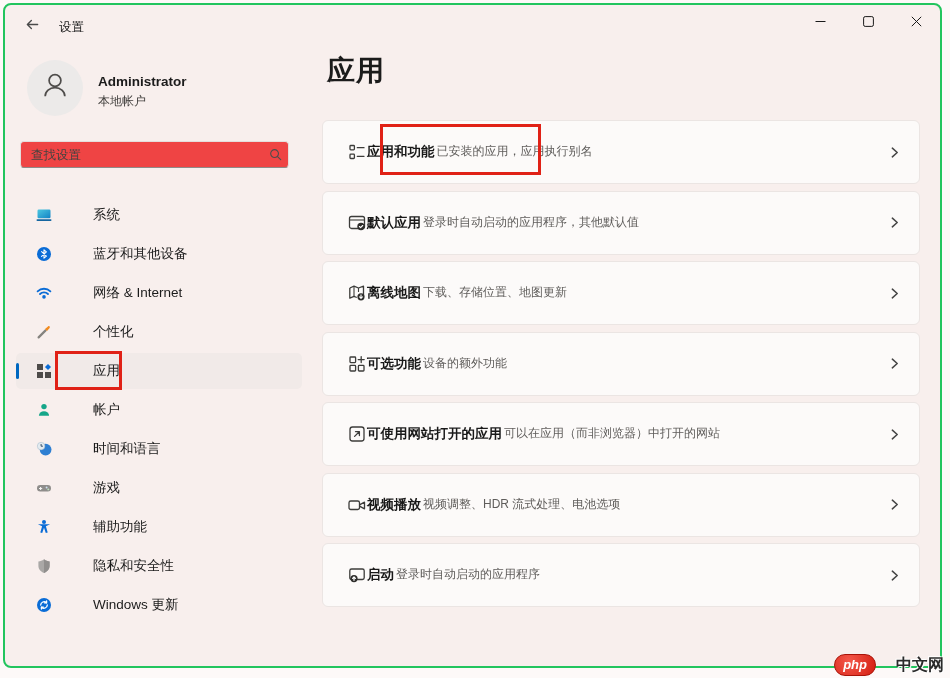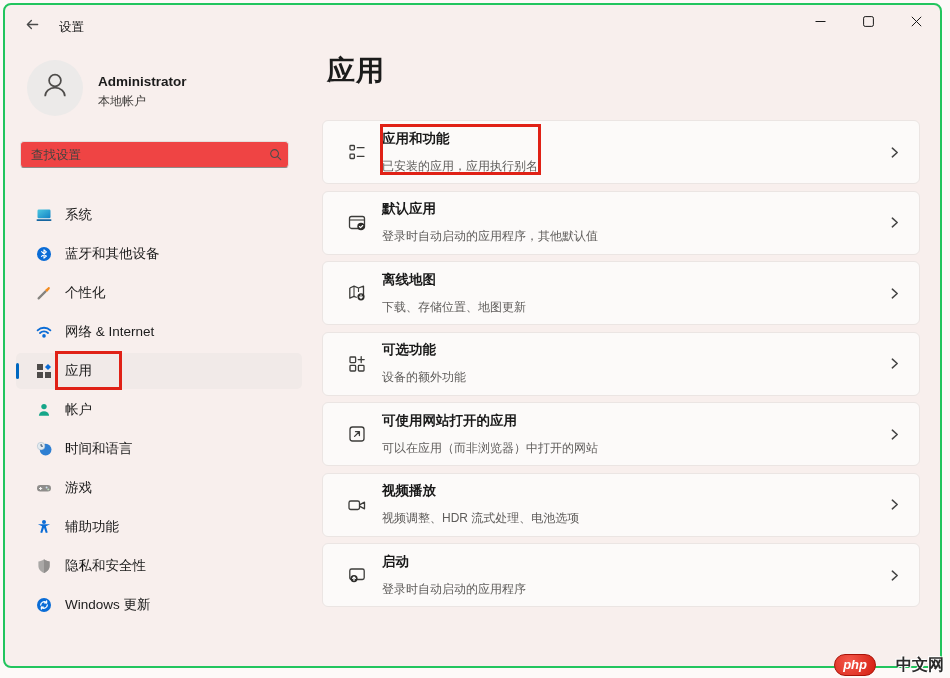--- a/index.html
+++ b/index.html
@@ -40,38 +40,38 @@
     flex:1; border:none; outline:none; background:transparent;
     font-family:inherit; font-size:12.5px; padding:0 6px 0 10px; color:#1b1b1b;
   }
   .search-box input::placeholder { color:#454340; opacity:1; }
   .search-glyph { width:26px; display:flex; justify-content:center; }
   .search-glyph svg { width:13px; height:13px; }
   
   .nav { position:absolute; left:0; top:192px; width:306px; }
   .nav-item {
     position:relative; margin:0 0 3px 11px; width:286px; height:36px;
-    border-radius:5px; display:flex; align-items:center; cursor:pointer;
+    border-radius:5px; display:flex; align-items:center; cursor:pointer;gap:28px;
   }
   .nav-item.selected { background:#f1eae8; }
   .accent-bar { position:absolute; left:0; top:10px; width:3px; height:16px; border-radius:2px; }
   .nav-ico { width:16px; height:16px; margin-left:20px; display:flex; }
   .nav-ico svg { width:16px; height:16px; }
   .nav-label { margin-left:13px; font-size:13.5px; }
   
   .page-title { position:absolute; left:322px; top:47px; font-size:28px; font-weight:600; letter-spacing:1px; }
   .cards { position:absolute; left:317px; top:115px; width:598px; display:flex; flex-direction:column; gap:6.5px; }
   .card {
     position:relative; height:64px; background:#fcfaf9;
     border:1px solid #ebe5e3; border-radius:6px;
     display:flex; align-items:center; cursor:pointer;
   }
   .card-ico { width:20px; height:20px; margin-left:24px; flex:0 0 auto; display:flex; }
   .card-ico svg { width:20px; height:20px; }
-  .card-text { margin-left:15px; display:flex; flex-direction:column; gap:10px; }
+  .card-text { display:flex; flex-direction:row; gap:2px; }
   .card-title { font-size:13.5px; font-weight:600; color:#191919; }
   .card-sub { font-size:12px; color:#5f5d5b; }
   .card-chevron { margin-left:auto; margin-right:18px; display:flex; }
   .card-chevron svg { width:13px; height:13px; }
   
   .annotation { position:absolute; border:3px solid #e02116; pointer-events:none; z-index:6; }
   .nav-annotation { left:39px; top:-2px; width:67px; height:39px; }
   .card-annotation { left:57px; top:3px; width:161px; height:51px; }
   
   .watermark { position:absolute; right:6px; bottom:2px; display:flex; align-items:center; z-index:9;gap:16px; }
@@ -157,35 +157,35 @@
           <svg viewBox="0 0 16 16">
             <circle cx="8" cy="8" r="7" fill="#0a6cd6"></circle>
             <path d="M5.6 5.6 L10.4 10.2 L8 12.2 V3.8 L10.4 5.8 L5.6 10.4" fill="none" stroke="#fff" stroke-width="1.1" stroke-linejoin="round" stroke-linecap="round"></path>
           </svg>
         </span>
         <span class="nav-label">蓝牙和其他设备</span>
       </div>
       <div class="nav-item">
         <span class="nav-ico">
           <svg viewBox="0 0 16 16">
-            <path d="M2.6 13.4 L9.6 6.4" stroke="#85837f" stroke-width="2.2" stroke-linecap="round"></path>
-            <path d="M9 5 L11 7 L13.6 4 C14.5 2.9 13.1 1.5 12 2.4 Z" fill="#f28a1e"></path>
-          </svg>
-        </span>
-        <span class="nav-label">个性化</span>
-      </div>
-      <div class="nav-item">
-        <span class="nav-ico">
-          <svg viewBox="0 0 16 16">
             <path d="M1.6 6.4 A9 9 0 0 1 14.4 6.4" fill="none" stroke="#0a6cd6" stroke-width="1.8" stroke-linecap="round"></path>
             <path d="M4 9 A5.7 5.7 0 0 1 12 9" fill="none" stroke="#0a6cd6" stroke-width="1.8" stroke-linecap="round"></path>
             <circle cx="8" cy="11.9" r="1.8" fill="#0a6cd6"></circle>
           </svg>
         </span>
         <span class="nav-label">网络 &amp; Internet</span>
+      </div>
+      <div class="nav-item">
+        <span class="nav-ico">
+          <svg viewBox="0 0 16 16">
+            <path d="M2.6 13.4 L9.6 6.4" stroke="#85837f" stroke-width="2.2" stroke-linecap="round"></path>
+            <path d="M9 5 L11 7 L13.6 4 C14.5 2.9 13.1 1.5 12 2.4 Z" fill="#f28a1e"></path>
+          </svg>
+        </span>
+        <span class="nav-label">个性化</span>
       </div>
       <div class="nav-item selected">
         <div class="accent-bar" style="background: rgb(0, 103, 192);"></div>
         <span class="nav-ico">
           <svg viewBox="0 0 16 16">
             <rect x="1" y="1" width="6" height="6" fill="#4d4b49"></rect>
             <rect x="1" y="9" width="6" height="6" fill="#4d4b49"></rect>
             <rect x="9" y="9" width="6" height="6" fill="#4d4b49"></rect>
             <rect x="9.9" y="1.9" width="4.3" height="4.3" fill="#0a6cd6" transform="rotate(45 12 4)"></rect>
           </svg>

